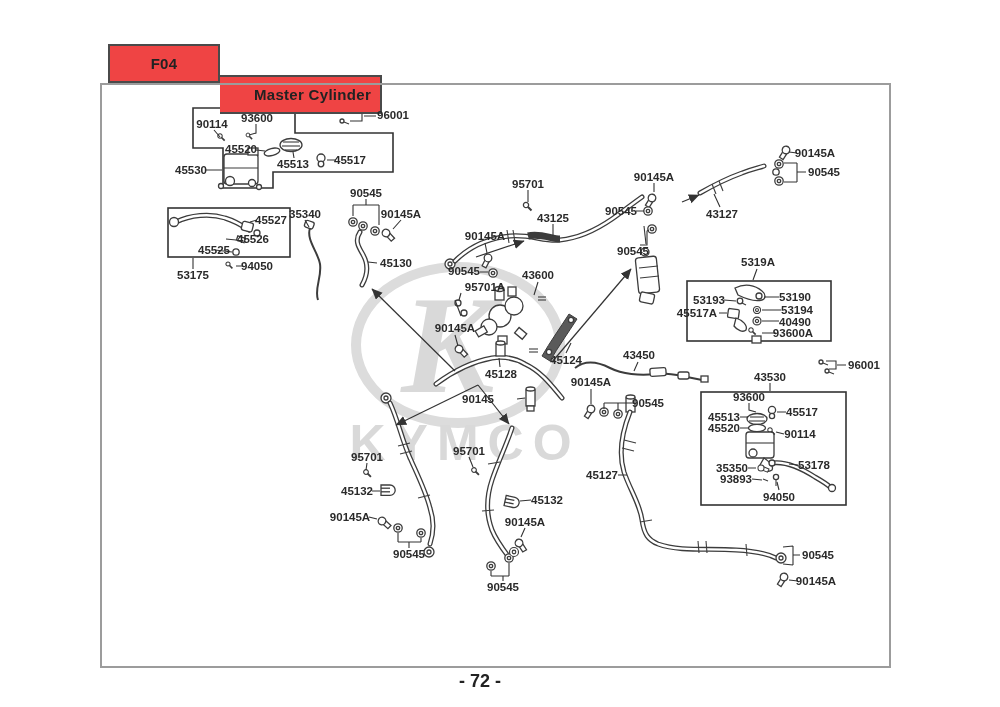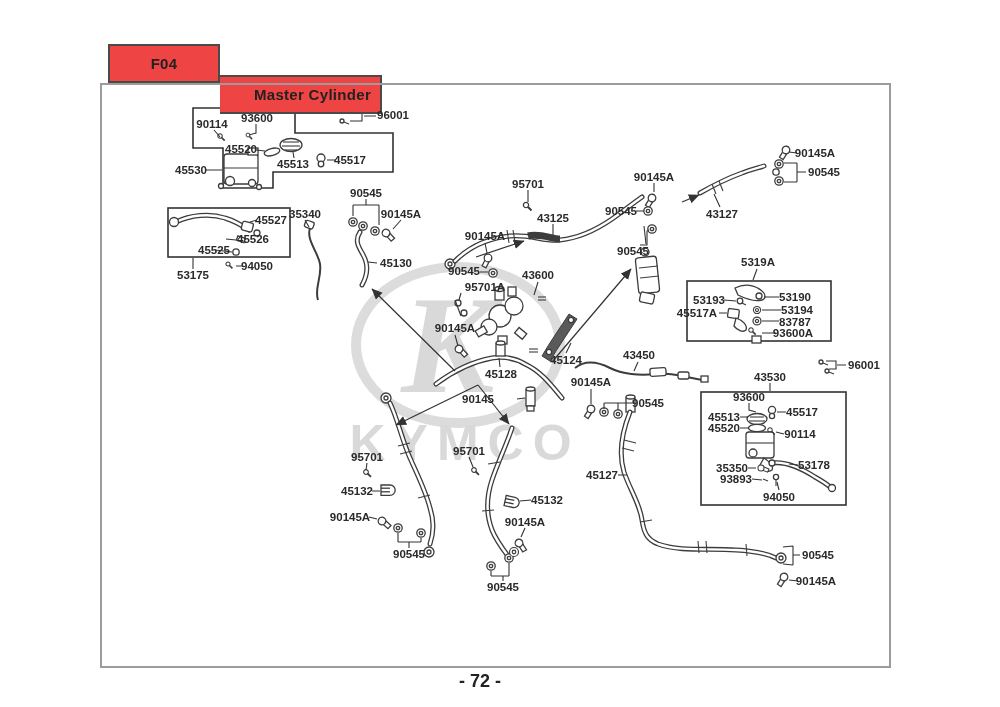--- a/index.html
+++ b/index.html
@@ -382,21 +382,21 @@
       <span class="plabel" style="left: 591px; top: 382px;">90145A</span>
       <span class="plabel" style="left: 648px; top: 403px;">90545</span>
       <span class="plabel" style="left: 639px; top: 355px;">43450</span>
       <span class="plabel" style="left: 864px; top: 365px;">96001</span>
       <span class="plabel" style="left: 770px; top: 377px;">43530</span>
       <span class="plabel" style="left: 758px; top: 262px;">5319A</span>
       <span class="plabel" style="left: 709px; top: 300px;">53193</span>
       <span class="plabel" style="left: 697px; top: 313px;">45517A</span>
       <span class="plabel" style="left: 795px; top: 297px;">53190</span>
       <span class="plabel" style="left: 797px; top: 310px;">53194</span>
-      <span class="plabel" style="left: 795px; top: 322px;">83787</span>
+      <span class="plabel" style="left: 795px; top: 322px;">40490</span>
       <span class="plabel" style="left: 793px; top: 333px;">93600A</span>
       <span class="plabel" style="left: 749px; top: 397px;">93600</span>
       <span class="plabel" style="left: 724px; top: 417px;">45513</span>
       <span class="plabel" style="left: 724px; top: 428px;">45520</span>
       <span class="plabel" style="left: 802px; top: 412px;">45517</span>
       <span class="plabel" style="left: 800px; top: 434px;">90114</span>
       <span class="plabel" style="left: 732px; top: 468px;">35350</span>
       <span class="plabel" style="left: 736px; top: 479px;">93893</span>
       <span class="plabel" style="left: 814px; top: 465px;">53178</span>
       <span class="plabel" style="left: 779px; top: 497px;">94050</span>

